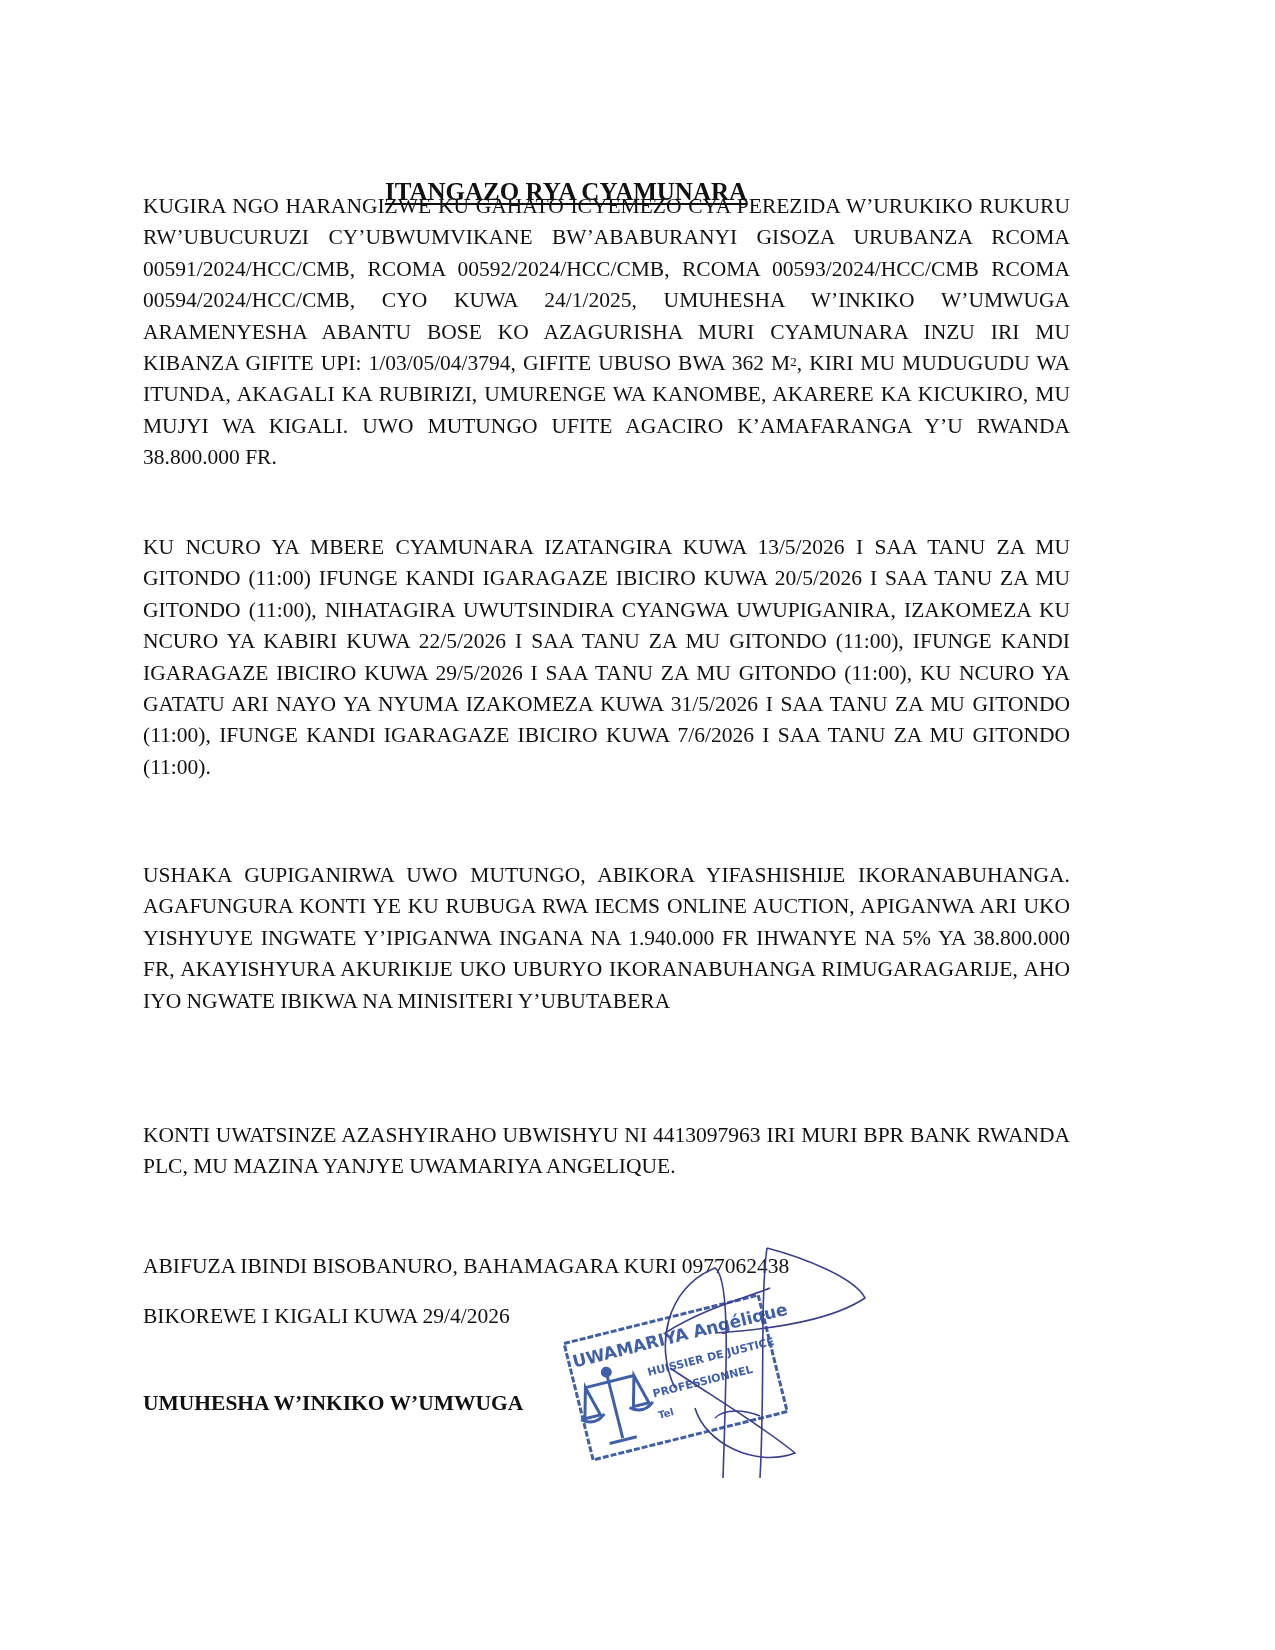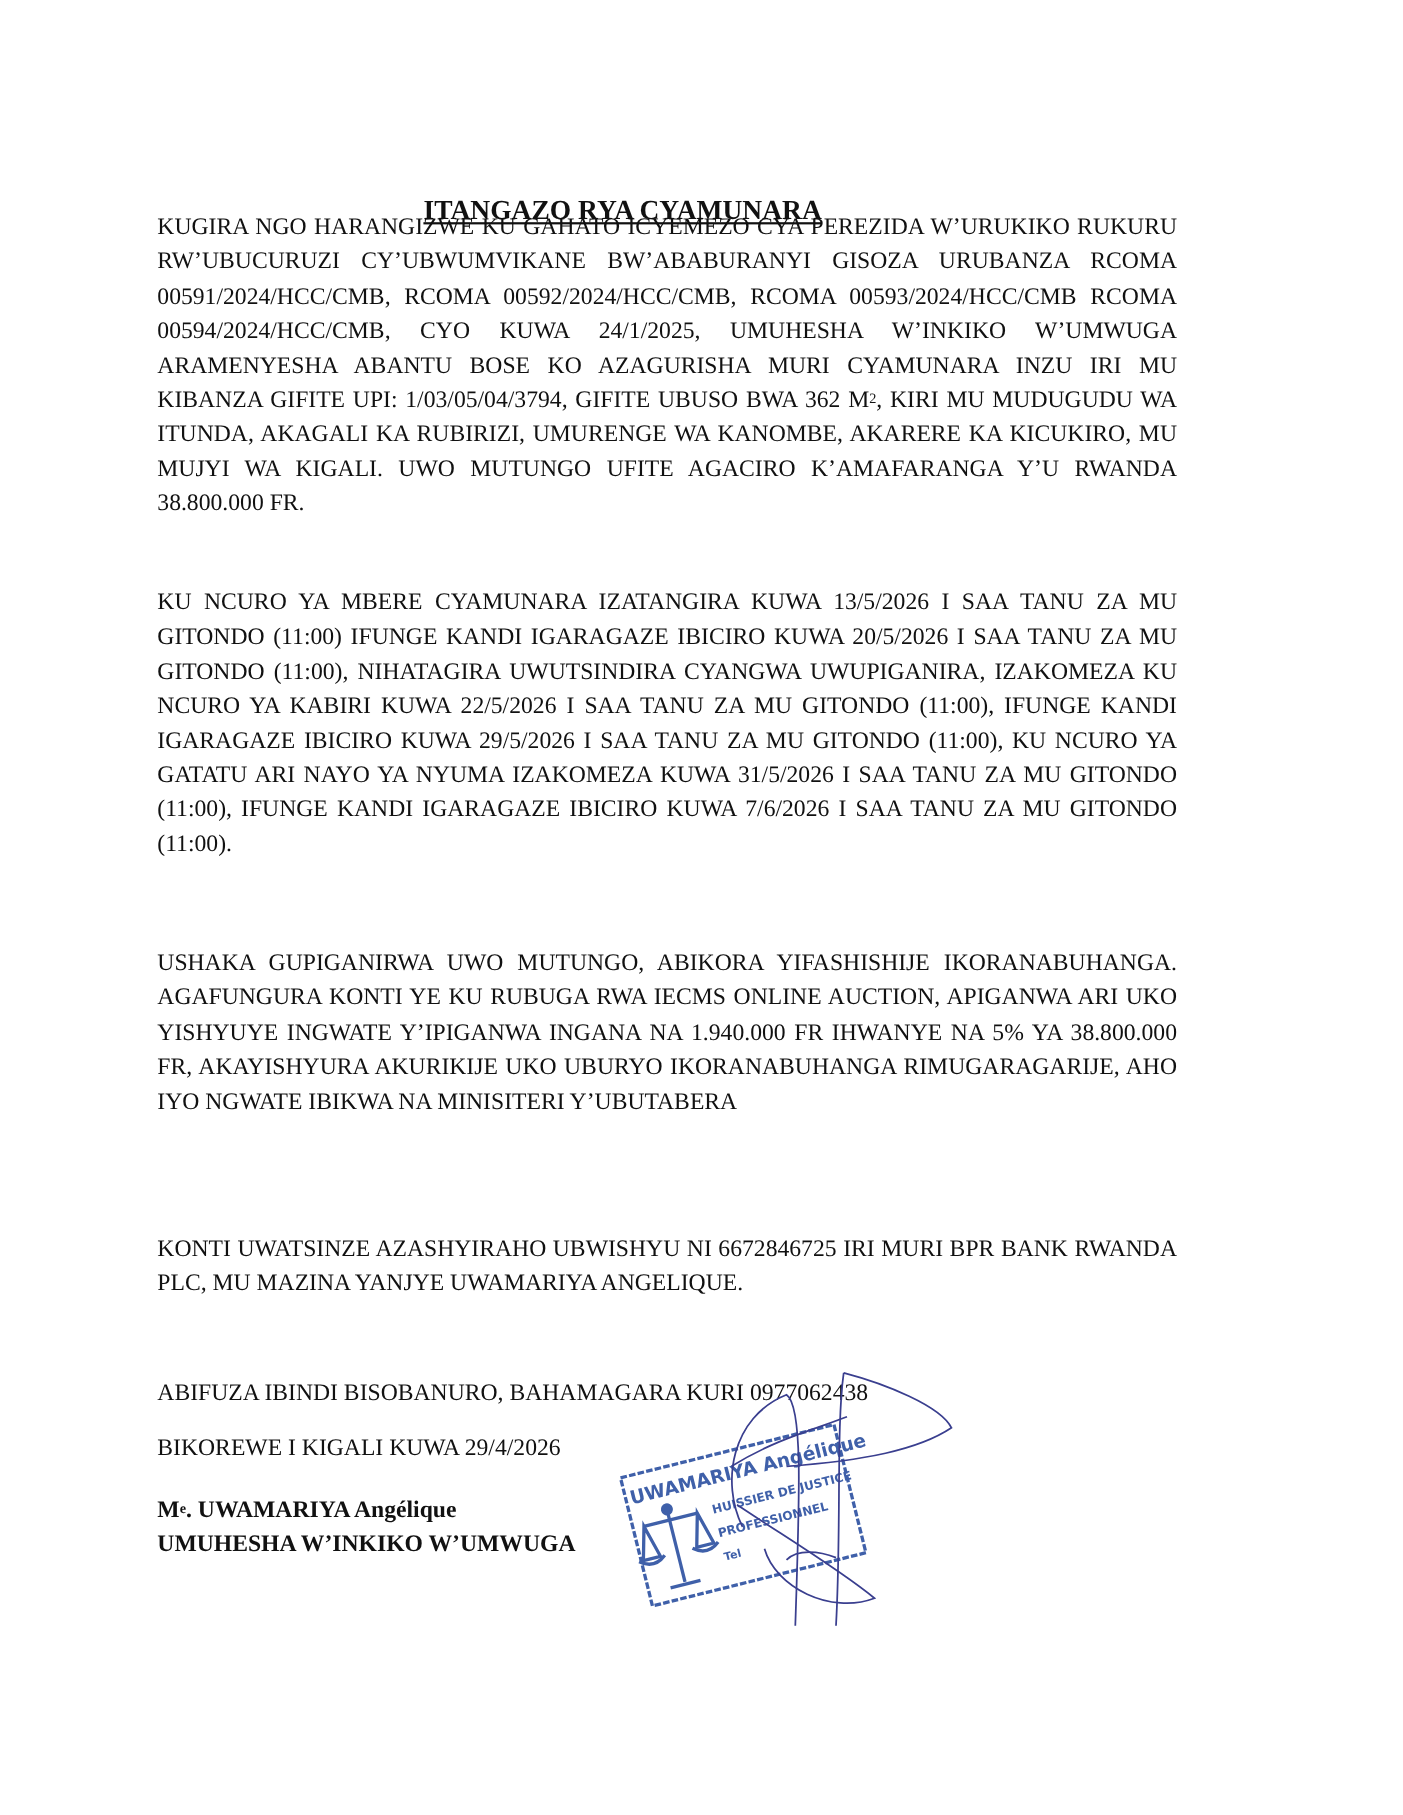--- a/index.html
+++ b/index.html
@@ -40,28 +40,27 @@
   <div class="body" id="p2">
       <p><span class="b">KU NCURO YA MBERE CYAMUNARA IZATANGIRA KUWA 13/5/2026 I SAA TANU ZA MU GITONDO (11:00) IFUNGE KANDI IGARAGAZE IBICIRO KUWA 20/5/2026 I SAA TANU ZA MU GITONDO (11:00), NIHATAGIRA UWUTSINDIRA CYANGWA UWUPIGANIRA, IZAKOMEZA KU NCURO YA KABIRI KUWA 22/5/2026 I SAA TANU ZA MU GITONDO (11:00), IFUNGE KANDI IGARAGAZE IBICIRO KUWA 29/5/2026 I SAA TANU ZA MU GITONDO (11:00), KU NCURO YA GATATU ARI NAYO YA NYUMA IZAKOMEZA KUWA 31/5/2026 I SAA TANU ZA MU GITONDO (11:00), IFUNGE KANDI IGARAGAZE IBICIRO KUWA 7/6/2026 I SAA TANU  ZA MU GITONDO (11:00)</span><span>.</span></p>
     </div>
 
 
   <div class="body" id="p4">
       <p><span>USHAKA GUPIGANIRWA UWO MUTUNGO, ABIKORA YIFASHISHIJE IKORANABUHANGA.  AGAFUNGURA KONTI YE KU RUBUGA RWA IECMS ONLINE AUCTION, APIGANWA ARI UKO YISHYUYE INGWATE Y’IPIGANWA INGANA NA </span><span class="b">1.940.000 FR IHWANYE NA 5% YA 38.800.000 FR</span><span>, AKAYISHYURA AKURIKIJE UKO UBURYO IKORANABUHANGA RIMUGARAGARIJE, AHO IYO NGWATE IBIKWA NA MINISITERI Y’UBUTABERA</span></p>
     </div>
 
   <div class="body" id="p5">
-      <p><span class="b">KONTI UWATSINZE AZASHYIRAHO UBWISHYU NI 6672846725 IRI MURI BPR BANK RWANDA PLC, MU MAZINA YANJYE UWAMARIYA ANGELIQUE</span><span>.</span></p>
+      <p><span class="b">KONTI UWATSINZE AZASHYIRAHO UBWISHYU NI 4413097963 IRI MURI BPR BANK RWANDA PLC, MU MAZINA YANJYE UWAMARIYA ANGELIQUE</span><span>.</span></p>
     </div>
 
   <div class="body b" id="p6">ABIFUZA IBINDI BISOBANURO, BAHAMAGARA KURI 0977062438</div>
 
   <div class="body b" id="p7">BIKOREWE I KIGALI KUWA 29/4/2026</div>
 
-  <div class="sig" id="sig-name"><span>M</span><sup>e</sup><span>.  UWAMARIYA Angélique</span></div>
 
   <div class="sig" id="sig-title">UMUHESHA W’INKIKO W’UMWUGA</div>
 
   <div class="stamp-wrap">
     <svg width="320" height="250" viewBox="0 0 320 250">
       <g transform="rotate(-14 150 125)" opacity="0.9">
         <rect x="18" y="72" width="200" height="120" fill="none" stroke="#2b4fa0" stroke-width="3" stroke-dasharray="6 2"></rect>
         <text x="22" y="98" font-family="DejaVu Sans, sans-serif" font-size="17" font-weight="bold" fill="#2b4fa0">UWAMARIYA Angélique</text>
         <text x="92" y="124" font-family="DejaVu Sans, sans-serif" font-size="11" font-weight="bold" fill="#2b4fa0">HUISSIER DE JUSTICE</text>
         <text x="92" y="146" font-family="DejaVu Sans, sans-serif" font-size="11" font-weight="bold" fill="#2b4fa0">PROFESSIONNEL</text>

